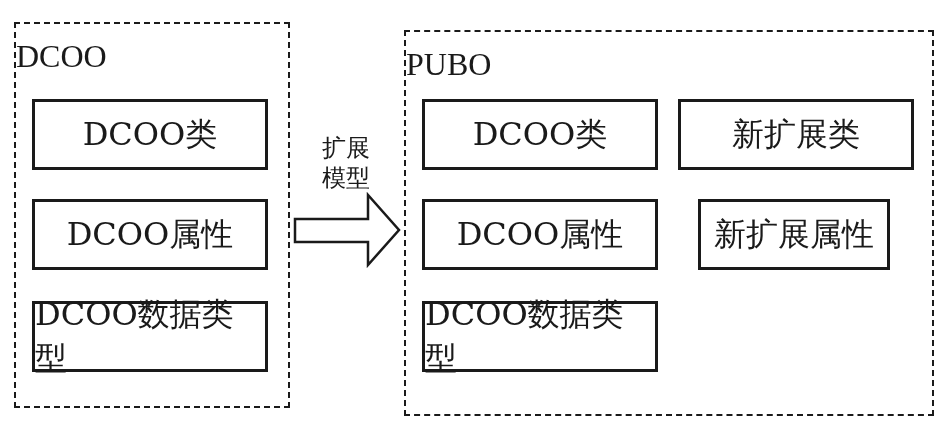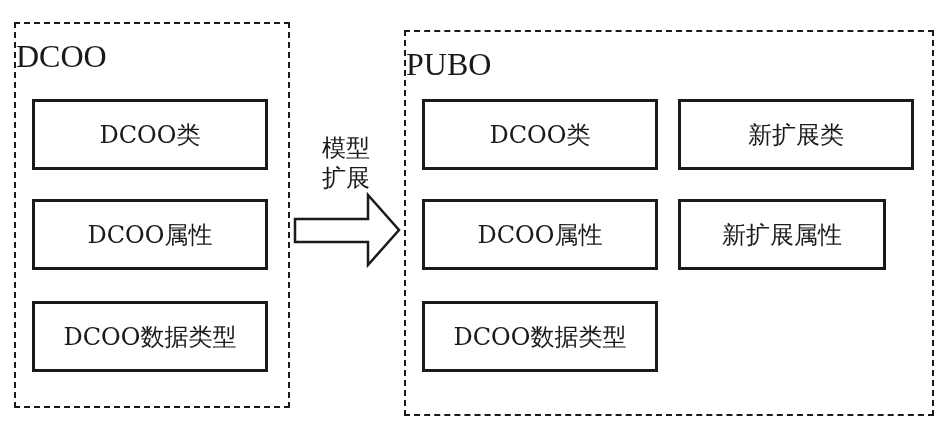--- a/index.html
+++ b/index.html
@@ -1,42 +1,42 @@
 <!DOCTYPE html>
 <html><head>
 <meta charset="utf-8">
 <style>
   html, body { margin:0; padding:0; background:#ffffff; }
   body { width:951px; height:421px; position:relative; overflow:hidden;
          font-family: "DejaVu Serif", "Liberation Serif", serif; color:#1a1a1a; }
   .container { position:absolute; border:2px dashed #1a1a1a; box-sizing:border-box; }
   .title { position:absolute; left:0; right:0; text-align:left; font-size:32px; font-family:"Liberation Serif", serif; }
   .box { position:absolute; border:3px solid #1a1a1a; box-sizing:border-box; display:flex;
-         align-items:center; justify-content:center; font-size:24px; background:#fff; }
+         align-items:center; justify-content:center; font-size:32px; background:#fff; }
   .arrow-label { position:absolute; font-size:24px; line-height:30px; text-align:center; width:70px; }
   svg.arrow { position:absolute; }
 </style>
 </head>
 <body>
 
 <div class="container" style="left:14px; top:22px; width:276px; height:386px;">
   <div class="title" style="top:14px;">DCOO</div>
 </div>
 <div class="box" style="left:32px; top:99px; width:236px; height:71px;">DCOO类</div>
 <div class="box" style="left:32px; top:199px; width:236px; height:71px;">DCOO属性</div>
 <div class="box" style="left:32px; top:301px; width:236px; height:71px;">DCOO数据类型</div>
 
 <div class="arrow-label" style="left:311px; top:133px;">
+  <div>扩展</div>
   <div>模型</div>
-  <div>扩展</div>
 </div>
 <svg class="arrow" style="left:292px; top:192px;" width="112" height="78" viewBox="0 0 112 78">
   <polygon points="3,27 76,27 76,3 107,38 76,73 76,50 3,50" fill="#fff" stroke="#1a1a1a" stroke-width="2.5"></polygon>
 </svg>
 
 <div class="container" style="left:404px; top:30px; width:530px; height:386px;">
   <div class="title" style="top:14px;">PUBO</div>
 </div>
 <div class="box" style="left:422px; top:99px; width:236px; height:71px;">DCOO类</div>
 <div class="box" style="left:422px; top:199px; width:236px; height:71px;">DCOO属性</div>
 <div class="box" style="left:422px; top:301px; width:236px; height:71px;">DCOO数据类型</div>
 <div class="box" style="left:678px; top:99px; width:236px; height:71px;">新扩展类</div>
-<div class="box" style="left:678px; top:199px; width:208px; height:71px;">新扩展属性</div>
+<div class="box" style="left:698px; top:199px; width:192px; height:71px;">新扩展属性</div>
 
 </body></html>

